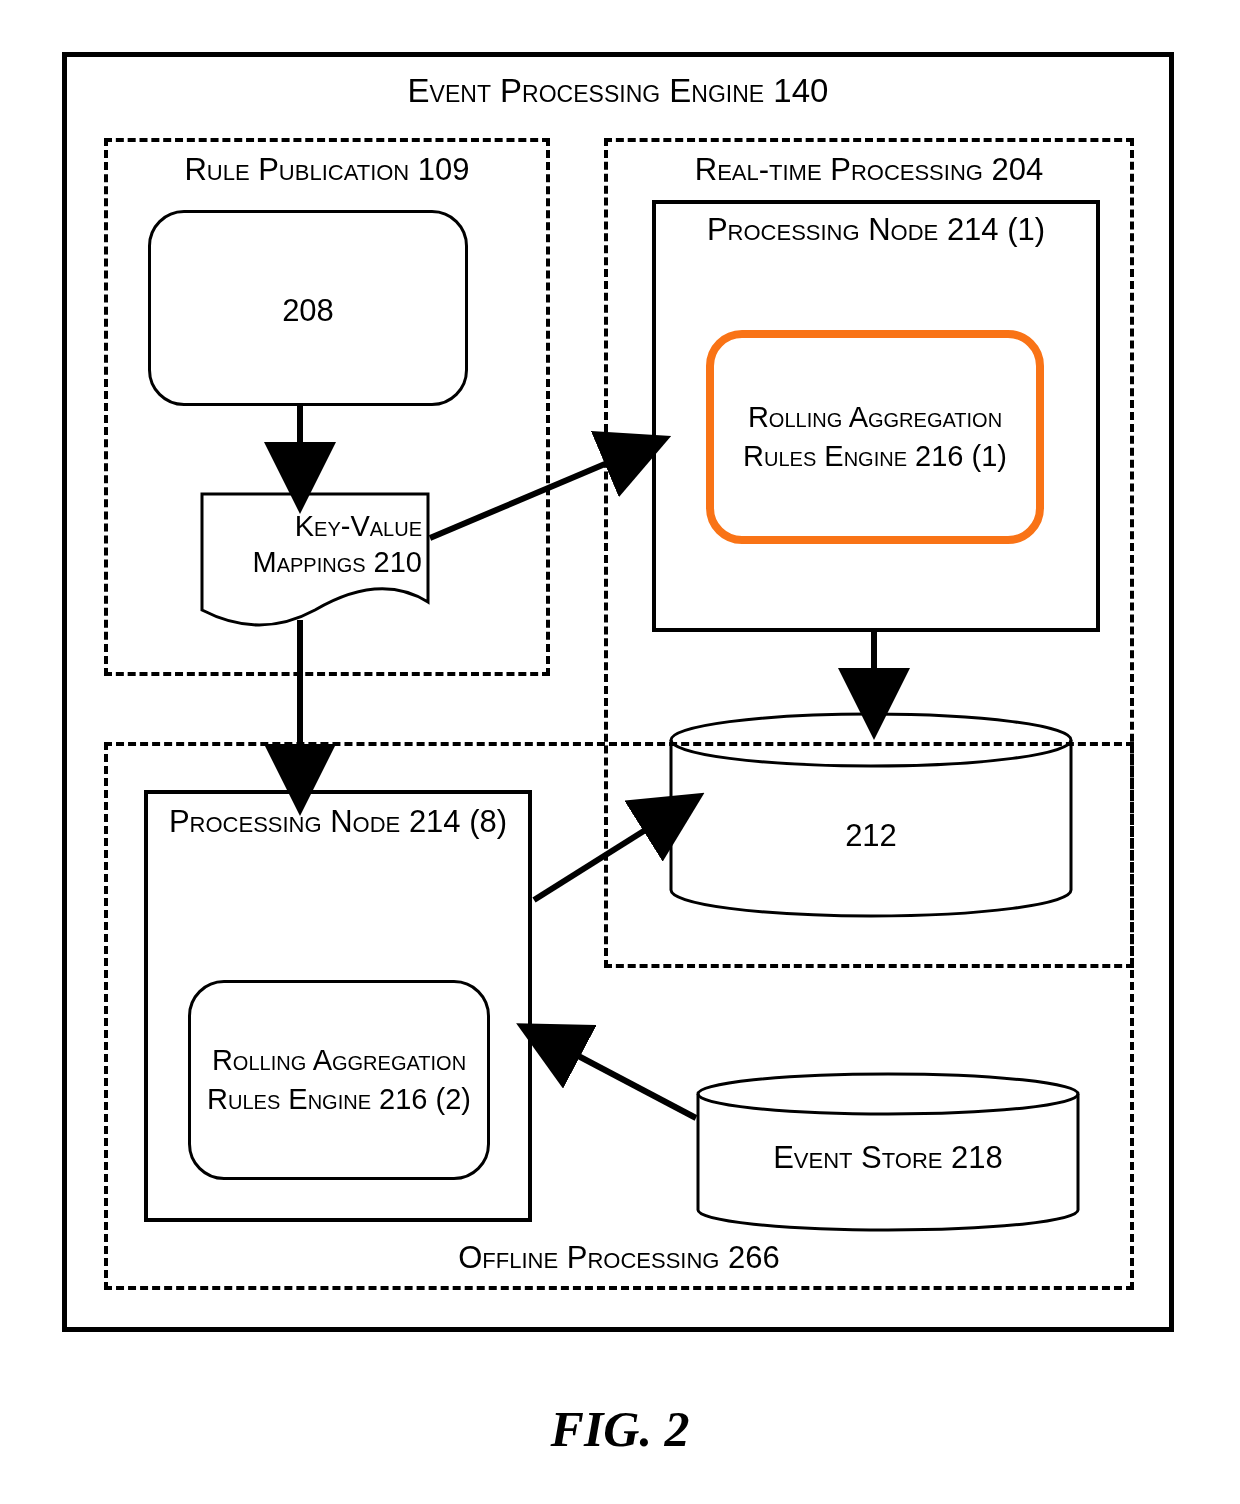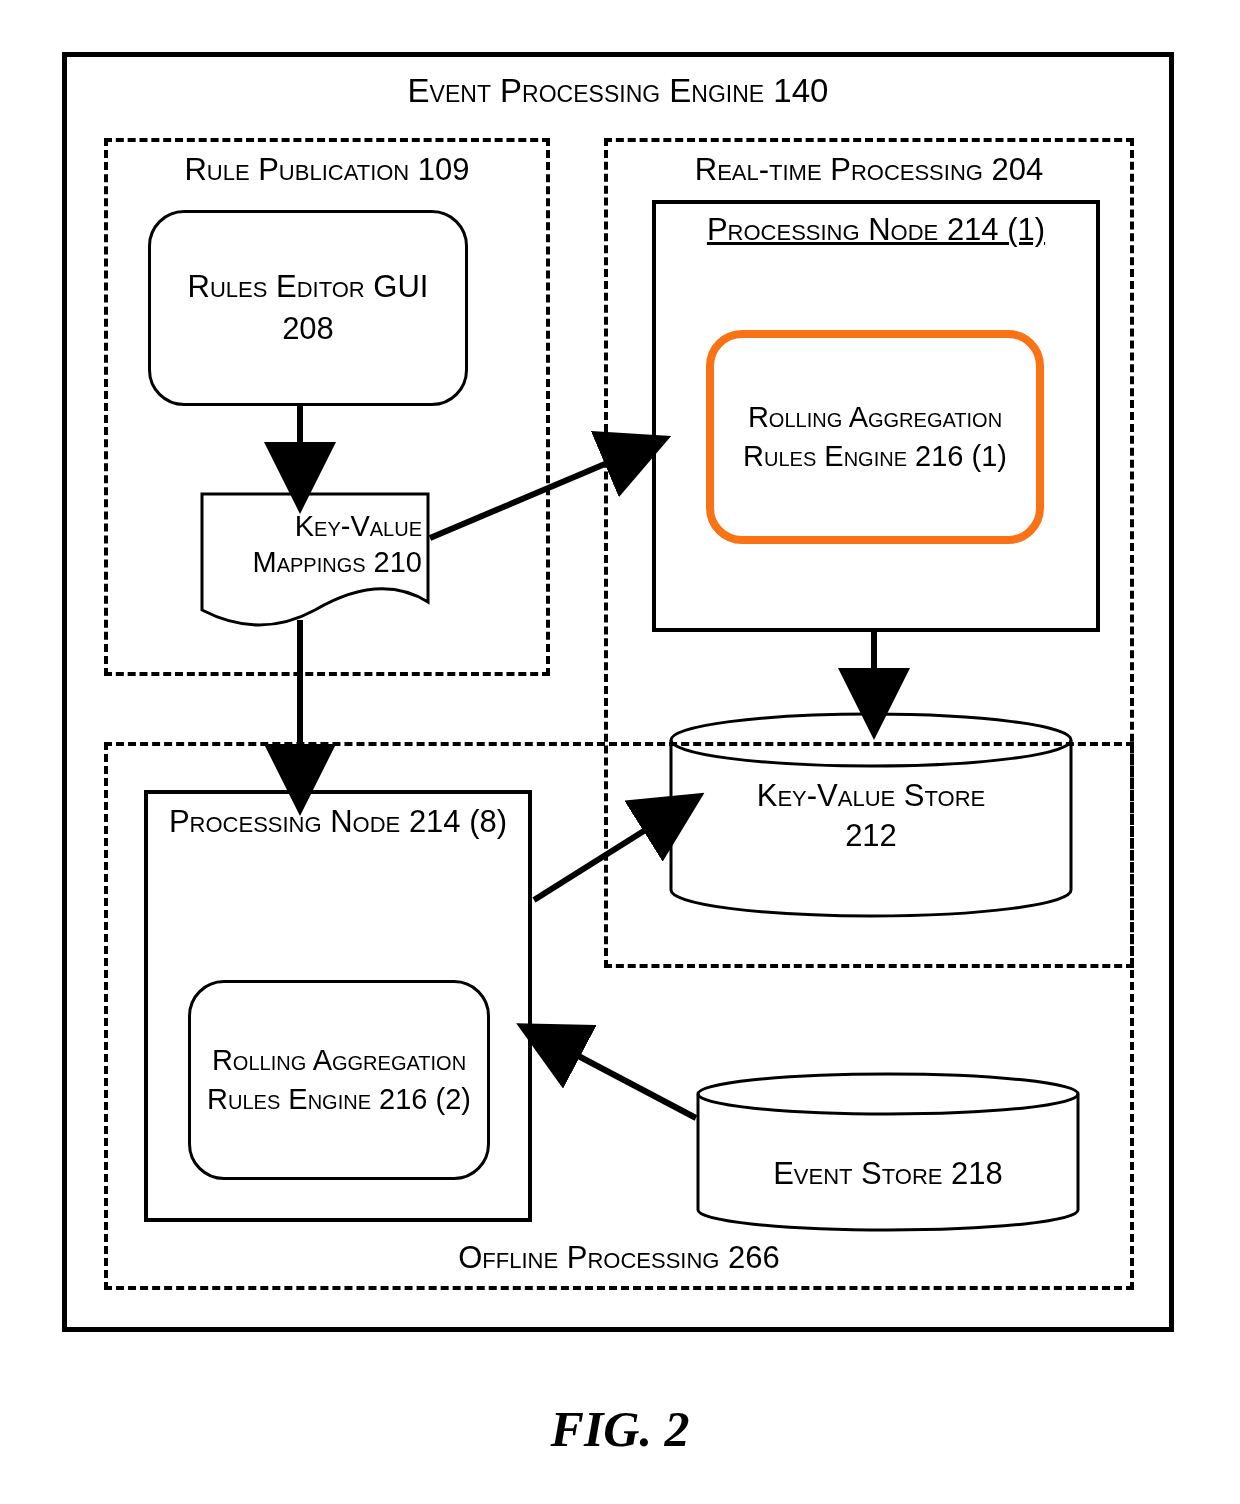--- a/index.html
+++ b/index.html
@@ -102,21 +102,20 @@
     width: 448px; height: 432px;
     border: 4px solid #000;
   }
   .proc-node-1-title {
     position: absolute;
     left: 652px; top: 212px;
     width: 448px;
     text-align: center;
     font-variant: small-caps;
     font-size: 31px;
-    text-decoration: underline;
   }
   .rolling-1 {
     position: absolute;
     left: 706px; top: 330px;
     width: 338px; height: 214px;
     border: 8px solid #f97316;
     border-radius: 36px;
     display: flex;
     flex-direction: column;
     align-items: center;
@@ -175,21 +174,20 @@
     left: 692px; top: 1070px;
     width: 392px; height: 166px;
   }
   .event-label {
     position: absolute;
     left: 692px; top: 1140px;
     width: 392px;
     text-align: center;
     font-variant: small-caps;
     font-size: 31px;
-    margin-top: 16px;
   }
   .fig-caption {
     position: absolute;
     left: 0; top: 1400px;
     width: 1240px;
     text-align: center;
     font-style: italic;
     font-weight: bold;
     font-size: 50px;
     font-family: "Times New Roman", serif;
@@ -199,21 +197,20 @@
 </head>
 <body>
 
 <div class="outer-border"></div>
 <div class="main-title">Event Processing Engine 140</div>
 
 <div class="dashed-box rule-pub"></div>
 <div class="rule-pub-title">Rule Publication 109</div>
 
 <div class="rules-editor">
-  <div class="l1">Rules Editor GUI</div>
   <div class="l2">208</div>
 </div>
 
 <div class="doc-shape">
   <svg width="230" height="150">
     <path d="M 2 2 L 228 2 L 228 110 Q 180 80 115 118 Q 60 148 2 118 Z" fill="#fff" stroke="#000" stroke-width="3"></path>
   </svg>
 </div>
 <div class="doc-label">Key-Value Mappings 210</div>
 
@@ -224,21 +221,21 @@
 <div class="proc-node-1-title">Processing Node 214 (1)</div>
 <div class="rolling-1">Rolling Aggregation Rules Engine 216 (1)</div>
 
 <div class="kvs-cyl">
   <svg width="410" height="210">
     <ellipse cx="205" cy="30" rx="200" ry="26" fill="#fff" stroke="#000" stroke-width="3"></ellipse>
     <path d="M 5 30 L 5 180 A 200 26 0 0 0 405 180 L 405 30" fill="none" stroke="#000" stroke-width="3"></path>
   </svg>
 </div>
 <div class="kvs-label">
-  <span>Key-Value Store</span><br>
+  <br>
   <span>212</span>
 </div>
 
 <div class="dashed-box offline"></div>
 <div class="offline-title">Offline Processing 266</div>
 
 <div class="proc-node-2"></div>
 <div class="proc-node-2-title">Processing Node 214 (8)</div>
 <div class="rolling-2">Rolling Aggregation Rules Engine 216 (2)</div>
 

